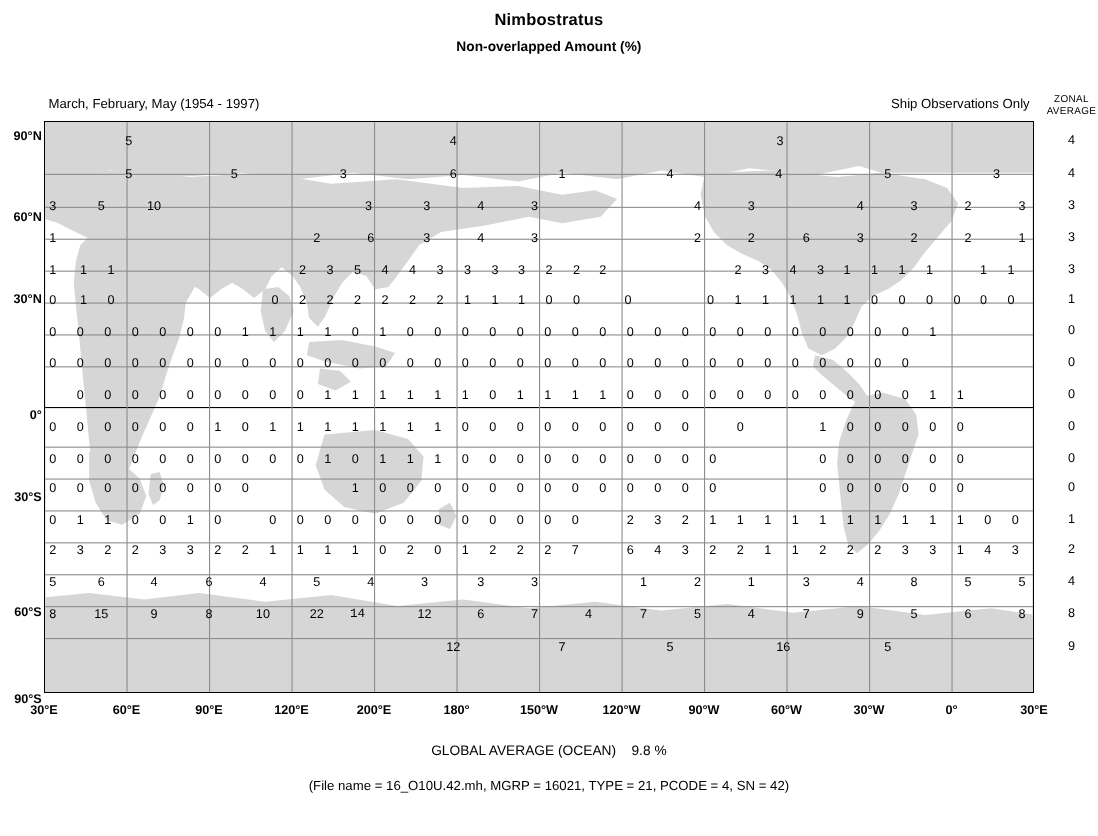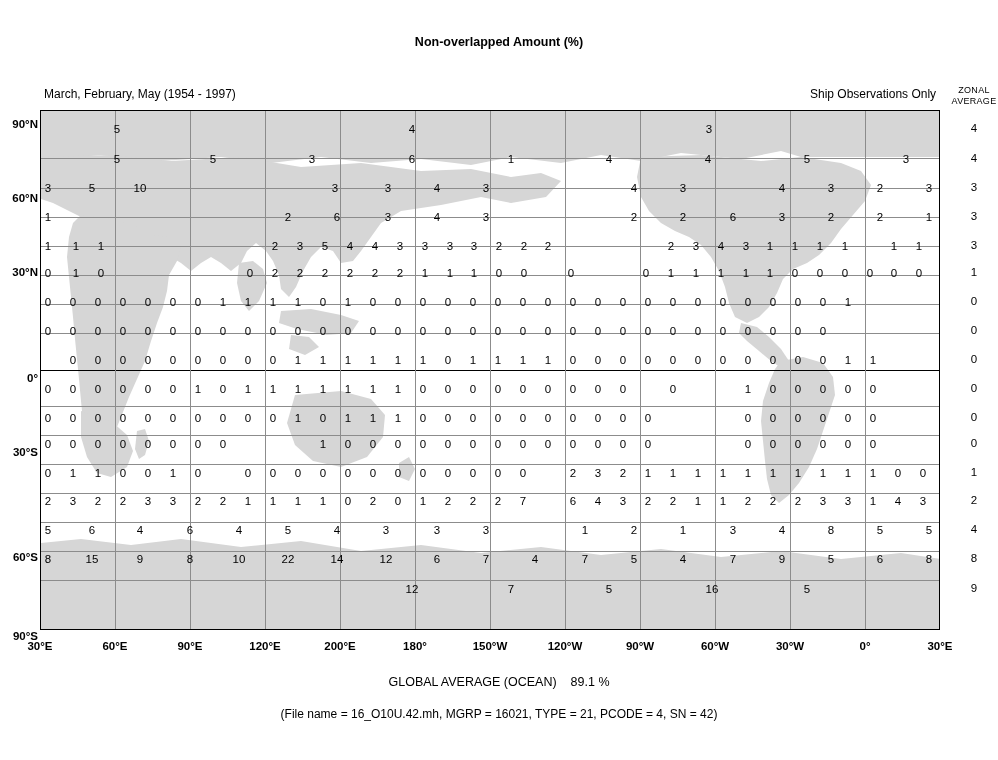--- a/index.html
+++ b/index.html
@@ -146,20 +146,21 @@
     width: 998px;
     text-align: center;
     font-size: 12px;
   }
 </style>
 </head>
 <body>
 
 <div id="page">
 
+  <div class="title">Nimbostratus</div>
   <div class="subtitle">Non-overlapped Amount (%)</div>
   <div class="period">March, February, May (1954 - 1997)</div>
   <div class="obs-note">Ship Observations Only</div>
   <div class="zonal-head">
     <div>ZONAL</div>
     <div>AVERAGE</div>
   </div>
 
   <div id="plot">
     <svg id="landsvg" viewBox="0 0 900 520" preserveAspectRatio="none">
@@ -590,21 +591,21 @@
         <div class="cell" style="left: 741px; top: 413px;">4</div>
         <div class="cell" style="left: 790px; top: 413px;">8</div>
         <div class="cell" style="left: 839px; top: 413px;">5</div>
         <div class="cell" style="left: 888px; top: 413px;">5</div>
         <div class="cell" style="left: 7px; top: 442px;">8</div>
         <div class="cell" style="left: 51px; top: 442px;">15</div>
         <div class="cell" style="left: 99px; top: 442px;">9</div>
         <div class="cell" style="left: 149px; top: 442px;">8</div>
         <div class="cell" style="left: 198px; top: 442px;">10</div>
         <div class="cell" style="left: 247px; top: 442px;">22</div>
-        <div class="cell" style="left: 296px; top: 442px;">14</div>
+        <div class="cell" style="left: 284px; top: 442px; font-family: Liberation Mono, monospace;">14</div>
         <div class="cell" style="left: 345px; top: 442px;">12</div>
         <div class="cell" style="left: 396px; top: 442px;">6</div>
         <div class="cell" style="left: 445px; top: 442px;">7</div>
         <div class="cell" style="left: 494px; top: 442px;">4</div>
         <div class="cell" style="left: 544px; top: 442px;">7</div>
         <div class="cell" style="left: 593px; top: 442px;">5</div>
         <div class="cell" style="left: 642px; top: 442px;">4</div>
         <div class="cell" style="left: 692px; top: 442px;">7</div>
         <div class="cell" style="left: 741px; top: 442px;">9</div>
         <div class="cell" style="left: 790px; top: 442px;">5</div>
@@ -656,17 +657,17 @@
       <div class="zonal-val" style="top: 411px;">0</div>
       <div class="zonal-val" style="top: 437px;">0</div>
       <div class="zonal-val" style="top: 466px;">1</div>
       <div class="zonal-val" style="top: 494px;">2</div>
       <div class="zonal-val" style="top: 523px;">4</div>
       <div class="zonal-val" style="top: 552px;">8</div>
       <div class="zonal-val" style="top: 582px;">9</div>
     </div>
 
   <div class="global-avg">
-    <span>GLOBAL AVERAGE (OCEAN)</span><span class="num">89.1 %</span>
+    <span>GLOBAL AVERAGE (OCEAN)</span><span class="num">9.8 %</span>
   </div>
   <div class="filenote">(File name = 16_O10U.42.mh, MGRP = 16021, TYPE = 21, PCODE = 4, SN = 42)</div>
 
 </div>
 
 </body></html>

